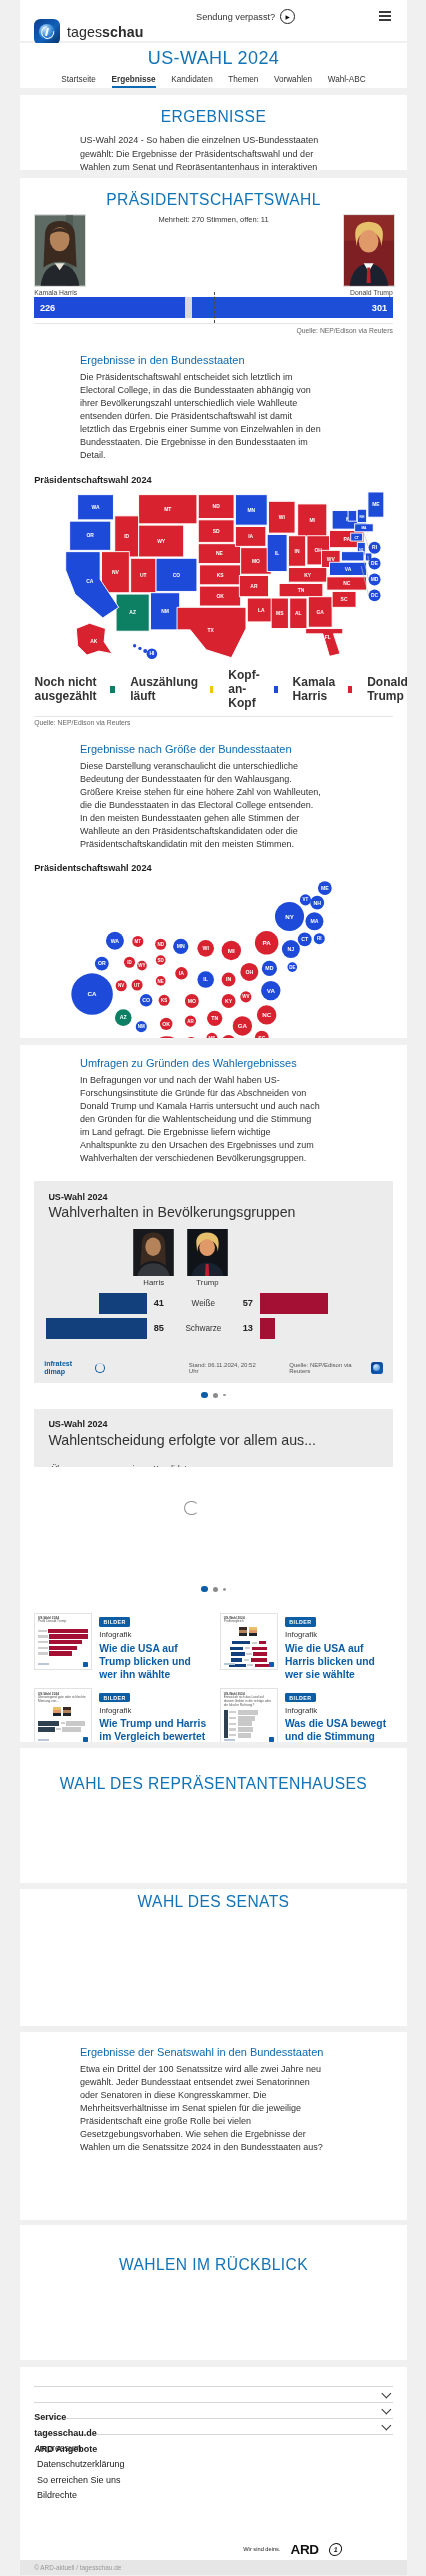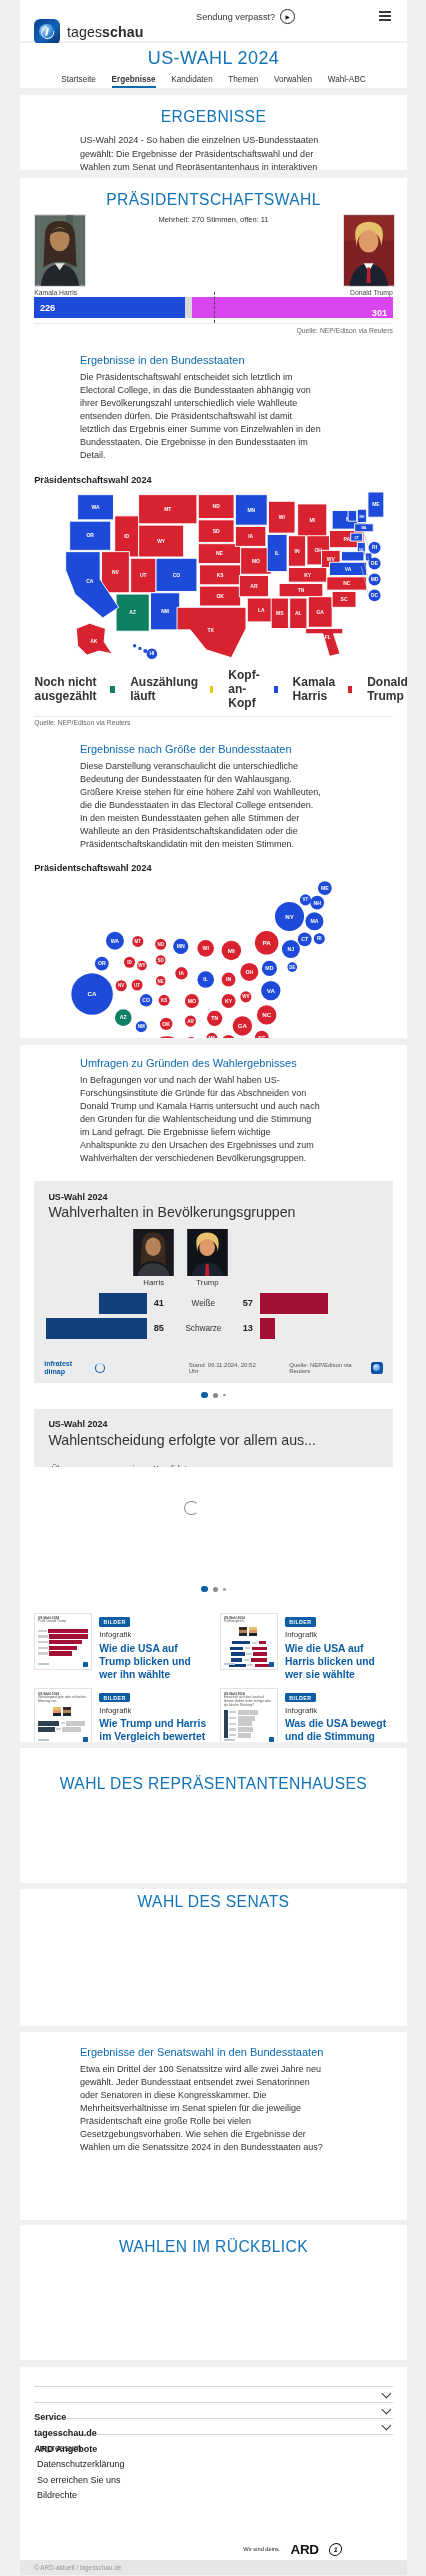--- a/index.html
+++ b/index.html
@@ -107,21 +107,21 @@
   .badge{display:inline-block;background:#0b5da5;color:#fff;font-size:5.3px;font-weight:700;letter-spacing:0.4px;padding:1.8px 4.3px;border-radius:1.4px;}
   .t-kicker{font-size:7.8px;color:#333;margin-top:3.6px;}
   .t-title{font-size:10.3px;line-height:1.28;font-weight:700;color:#0b5da5;margin-top:2.1px;}
   
   .haus{height:135px;margin-top:5.7px;}
   .senat{height:137px;margin-top:6.4px;}
   .senatw{height:188px;margin-top:5.7px;}
   .rueck{height:135px;margin-top:5px;}
   .haus .sec-title{padding-top:27px;}
   .senat .sec-title{padding-top:4px;}
-  .rueck .sec-title{padding-top:13px;}
+  .rueck .sec-title{padding-top:31px;}
   .senatw .h3{padding-top:14.2px;}
   
   .footer{height:193px;margin-top:7.1px;}
   .acc{margin:19px 14.2px 0 14.2px;border-bottom:0.7px solid #d6d6d6;}
   .acc-row{display:flex;justify-content:space-between;align-items:center;border-top:0.7px solid #d6d6d6;height:15px;cursor:pointer;}
   .acc-row .lbl{font-size:9px;font-weight:700;color:#222;margin-top:45px;}
   .chev{width:5.7px;height:5.7px;border-right:1.1px solid #333;border-bottom:1.1px solid #333;transform:rotate(45deg);margin-right:2.8px;margin-top:-2.8px;}
   .flinks{margin:8.5px 14.2px 0 17px;}
   .flink{font-size:9px;color:#222;height:15.6px;cursor:pointer;}
   .ard{position:absolute;right:65px;bottom:3px;display:flex;align-items:center;gap:10px;}
@@ -207,21 +207,21 @@
         <path d="M33 74 L37 74 L38 96 L32 96 Z" fill="#bf1f2d"></path>
       </svg>
       <div class="cand-name">Donald Trump</div>
     </div>
   </div>
   <div class="ec-bar">
     <div class="ec-seg ec-harris" id="segHarris" style="width: 42.0074%; background: rgb(29, 74, 217);">
         <span>226</span>
       </div>
     <div class="ec-seg" id="segOpen" style="width: 2.04461%; background: rgb(217, 217, 217);"></div>
-    <div class="ec-seg ec-trump" id="segTrump" style="width: 55.948%; background: #d946ef; align-items: flex-end;">
+    <div class="ec-seg ec-trump" id="segTrump" style="width: 55.948%; background: #1d4ed8;">
         <span>301</span>
       </div>
     <div class="ec-marker" id="majMarker" style="left: 50.1859%;"></div>
   </div>
   <div class="hr" style="margin-top:4.3px"></div>
   <div class="quelle q-right">Quelle: NEP/Edison via Reuters</div>
   <div class="h3" style="margin-top:20px">Ergebnisse in den Bundesstaaten</div>
   <div class="para">Die Präsidentschaftswahl entscheidet sich letztlich im Electoral College, in das die Bundesstaaten abhängig von ihrer Bevölkerungszahl unterschiedlich viele Wahlleute entsenden dürfen. Die Präsidentschaftswahl ist damit letztlich das Ergebnis einer Summe von Einzelwahlen in den Bundesstaaten. Die Ergebnisse in den Bundesstaaten im Detail.</div>
   <div class="chart-label" style="margin-top:12.8px">Präsidentschaftswahl 2024</div>
   <div class="map-wrap">

